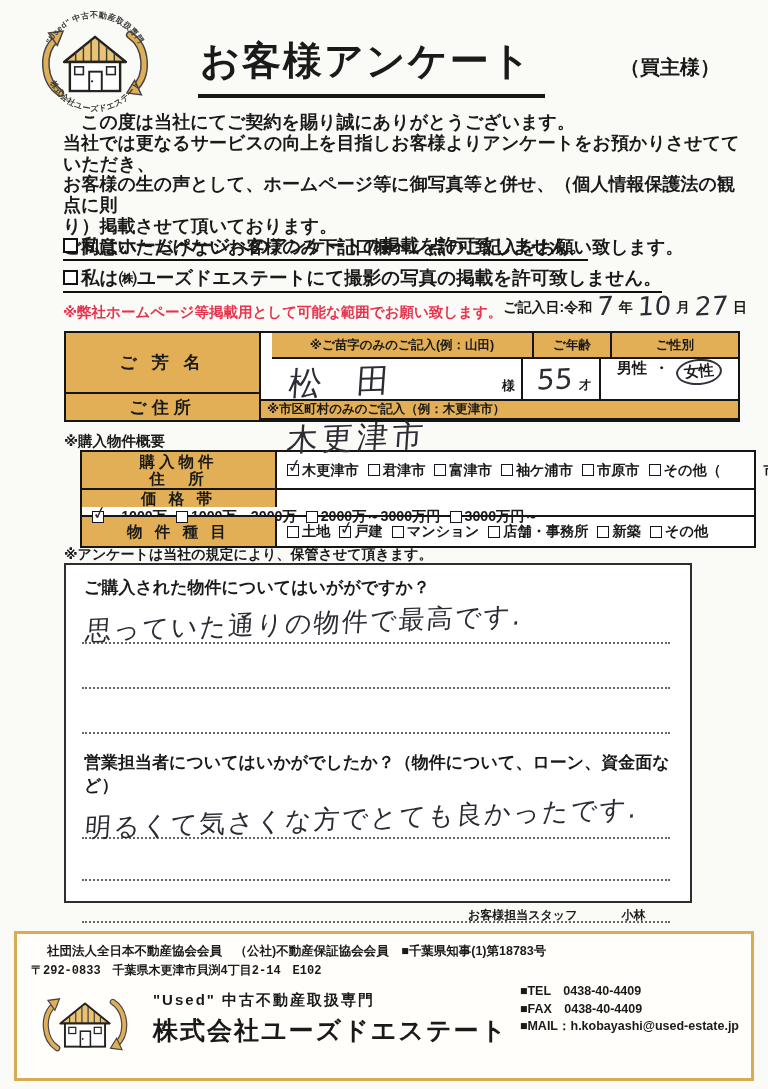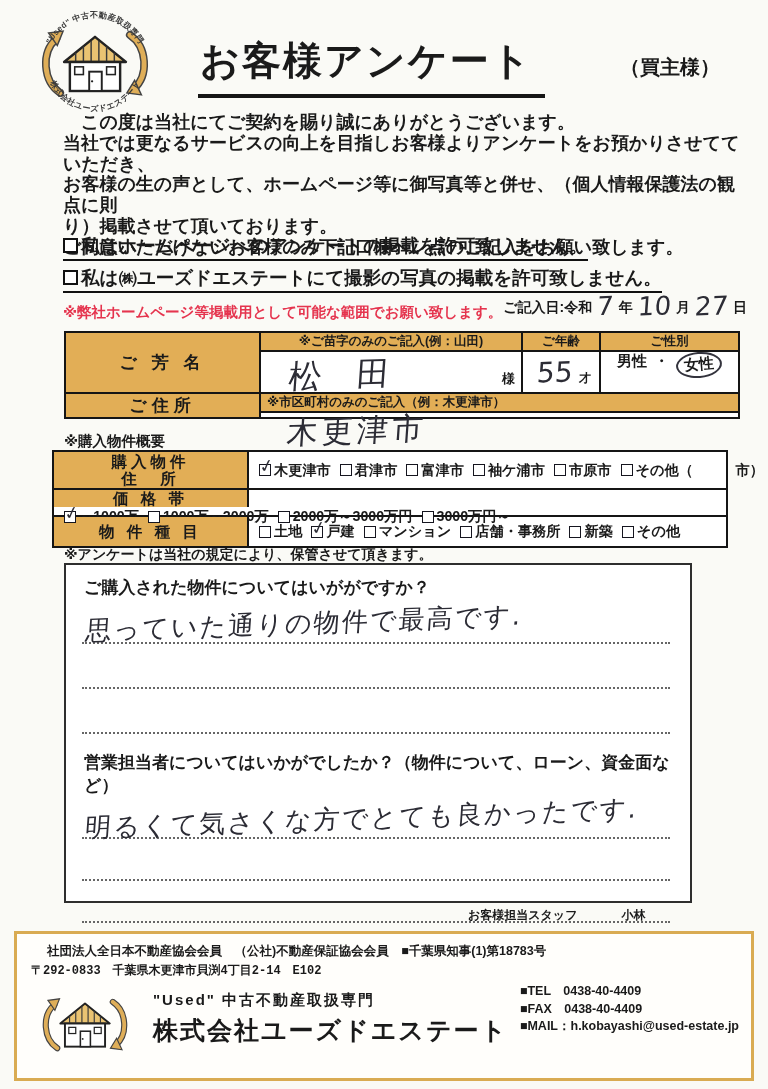--- a/index.html
+++ b/index.html
@@ -63,41 +63,41 @@
   }
 
   
   .t1{position:absolute;top:331px;left:64px;width:676px;border:2.5px solid #151515;display:flex;background:#fff;}
   .t1-left{width:195px;border-right:2px solid #151515;display:flex;flex-direction:column;flex:none;}
   .t1-label{background:var(--tan);display:flex;align-items:center;justify-content:center;font-weight:bold;font-size:17px;letter-spacing:5px;}
   .t1-name-label{height:61px;border-bottom:2px solid #151515;}
   .t1-addr-label{flex:1;}
   .t1-right{flex:1;display:flex;flex-direction:column;}
   .th{background:var(--tan);font-weight:bold;font-size:12.5px;display:flex;align-items:center;justify-content:center;border-bottom:2px solid #151515;}
-  .t1-row-head{display:flex;height:19px;}
+  .t1-row-head{display:flex;height:26px;padding-left:11px;}
   .name-h{width:262px;border-right:2px solid #151515;}
   .age-h{width:78px;border-right:2px solid #151515;}
   .gender-h{flex:1;}
   .t1-row-val{display:flex;height:42px;border-bottom:2px solid #151515;}
   .name-v{width:262px;border-right:2px solid #151515;position:relative;}
   .age-v{width:78px;border-right:2px solid #151515;position:relative;}
   .gender-v{flex:1;display:flex;align-items:flex-start;justify-content:center;gap:7px;font-weight:bold;font-size:15px;}
   .hw-name{position:absolute;left:28px;top:1px;font-size:33px;letter-spacing:12px;white-space:nowrap;}
   .honorific{position:absolute;right:6px;bottom:4px;font-size:13px;font-weight:bold;}
   .hw-age{position:absolute;left:14px;top:4px;font-size:28px;}
   .age-unit{position:absolute;right:8px;bottom:5px;font-size:12px;font-weight:bold;}
   .gender-circle{display:inline-block;padding:1px 6px 2px;}
   .gender-circle.checked{border:2px solid #33333d;border-radius:50%;transform:rotate(-5deg);}
   .t1-addr-head{height:19px;justify-content:flex-start;padding-left:6px;}
   .t1-addr-val{flex:1;position:relative;overflow:visible;}
   .hw-addr{position:absolute;left:26px;top:-3px;font-size:31px;letter-spacing:4px;white-space:nowrap;z-index:3;}
 
   
   .prop-title{position:absolute;top:432px;left:64px;font-size:14.5px;font-weight:bold;}
-  .t2{position:absolute;top:450px;left:52px;width:676px;border:2.5px solid #151515;display:flex;flex-direction:column;background:#fff;}
+  .t2{position:absolute;top:450px;left:80px;width:676px;border:2.5px solid #151515;display:flex;flex-direction:column;background:#fff;}
   .t2-row{display:flex;border-bottom:2px solid #151515;}
   .t2-row:last-child{border-bottom:none;}
   .t2-label{width:195px;background:var(--tan);border-right:2px solid #151515;display:flex;flex-direction:column;align-items:center;justify-content:center;font-weight:bold;font-size:15.5px;letter-spacing:4px;line-height:17px;flex:none;}
   .t2-opts{flex:1;display:flex;align-items:center;padding-left:10px;gap:9px;font-weight:bold;font-size:14.2px;white-space:nowrap;}
   .r1{height:38px;}.r2{height:27px;flex-direction:column;}.r3{height:29px;}
   .opt{display:inline-flex;align-items:center;gap:3px;}
 
   
   .storage-note{position:absolute;top:546px;left:64px;font-size:14px;font-weight:bold;}
   .qbox{position:absolute;top:563px;left:64px;width:628px;height:340px;border:2px solid #2e2e2e;background:#fff;padding:6px 20px 0 16px;}

